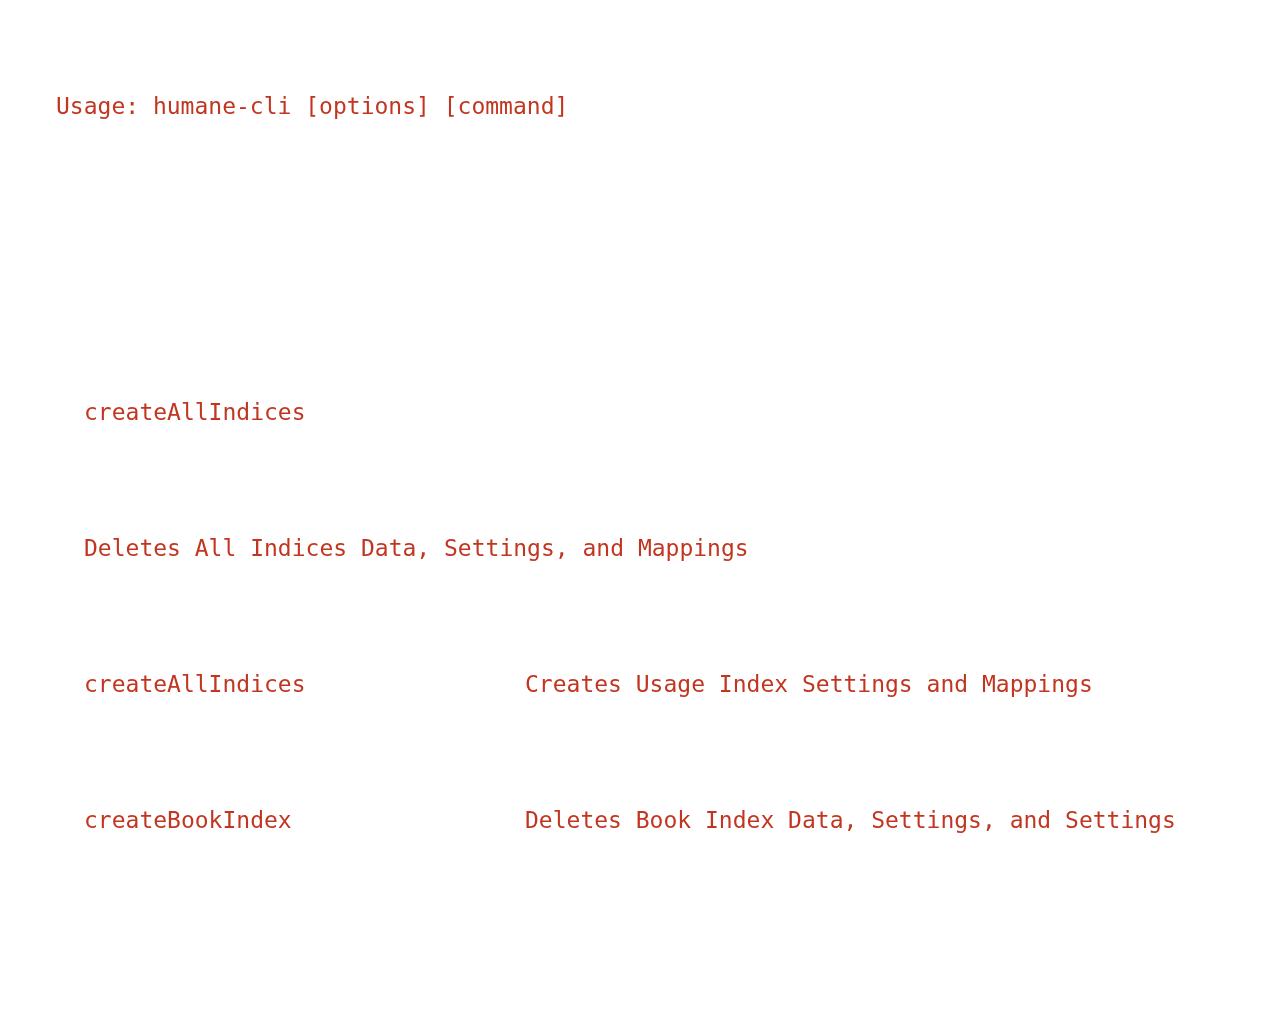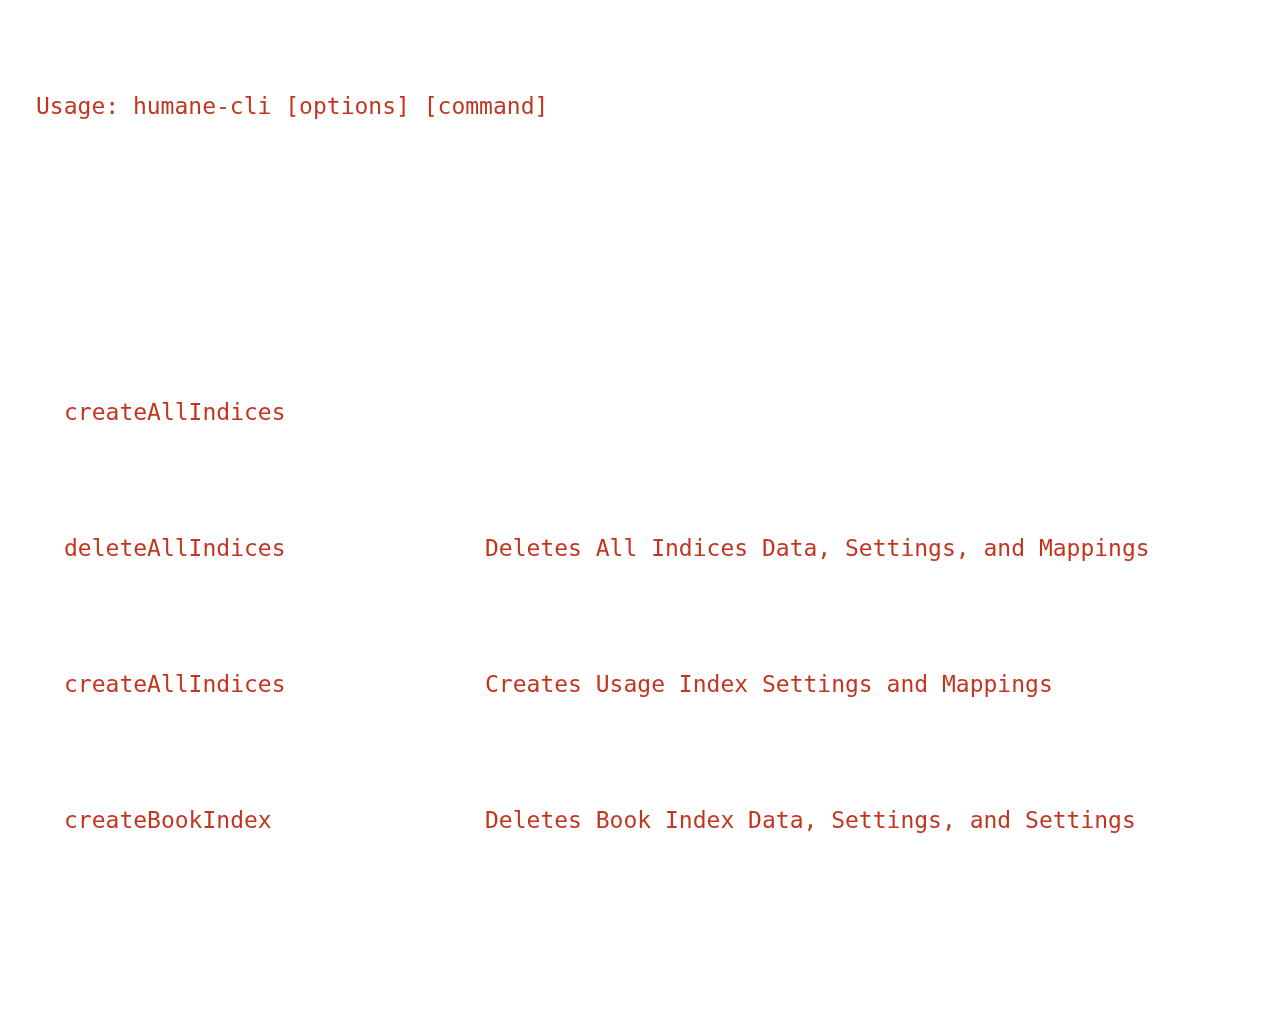--- a/index.html
+++ b/index.html
@@ -11,54 +11,53 @@
     margin: 0;
     padding: 0;
     width: 1286px;
     height: 1030px;
     background: var(--bg-color);
     overflow: hidden;
   }
   .terminal {
     width: 1286px;
     height: 960px;
-    padding: 21px 0 0 36px;
+    padding: 21px 0 0 56px;
     font-family: "DejaVu Sans Mono", "Liberation Mono", monospace;
     font-size: 23px;
     line-height: 34px;
     color: var(--text-color);
     white-space: pre;
     cursor: text;
   }
   .line { height: 34px; }
   .usage-line { margin-bottom: 68px; }        
   .section-header { margin-bottom: 34px; }    
   .rows { margin-bottom: 34px; }              
   .row {
     display: grid;
     padding-left: 28px;                       
     height: 34px;
   }
-  .rows.commands .row { grid-template-columns: 421px 1fr; }
+  .rows.commands .row { grid-template-columns: 421px 1fr; gap: 20px; }
   .cell { overflow: visible; }
 </style>
 </head>
 <body>
 
 <div class="terminal">
   <div class="line usage-line">Usage: humane-cli [options] [command]</div>
 
 
   <div class="rows commands" id="commands-list">
   <div class="row">
     <span class="cell">createAllIndices</span>
   </div>
 
   <div class="row">
-    <span class="cell">deleteAllIndices</span>
     <span class="cell">Deletes All Indices Data, Settings, and Mappings</span>
   </div>
 
   <div class="row">
     <span class="cell">createAllIndices</span>
     <span class="cell">Creates Usage Index Settings and Mappings</span>
   </div>
 
   <div class="row">
     <span class="cell">createBookIndex</span>

